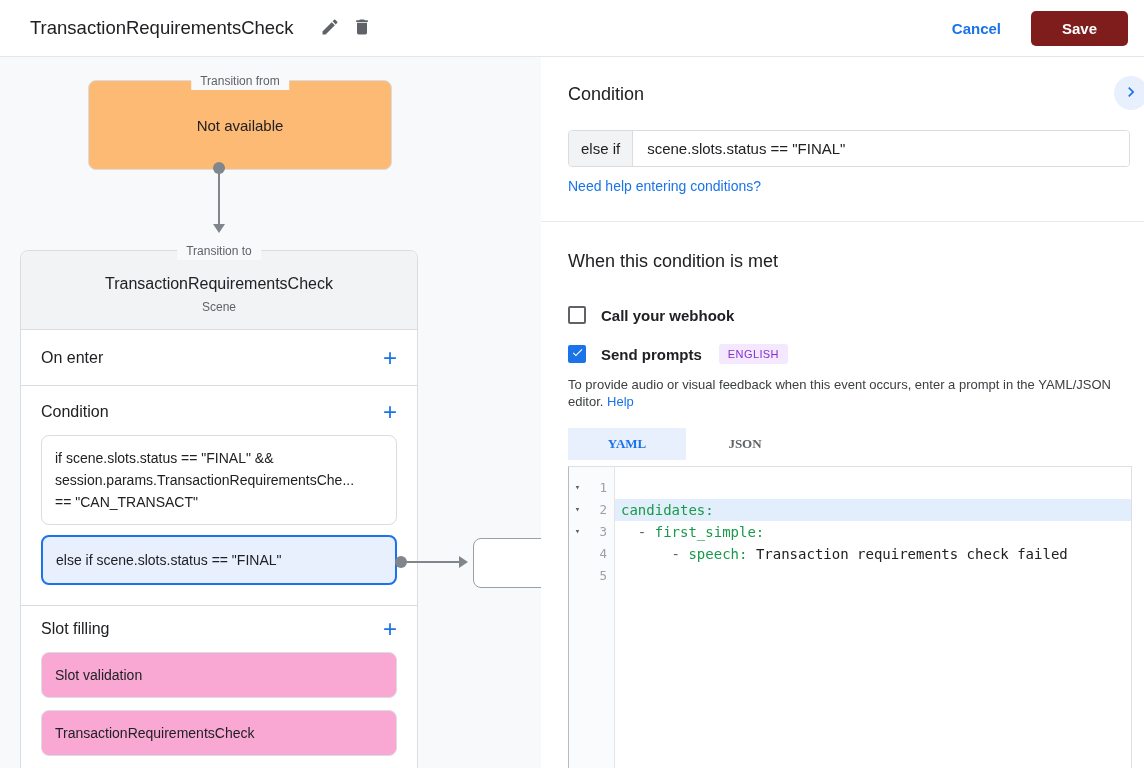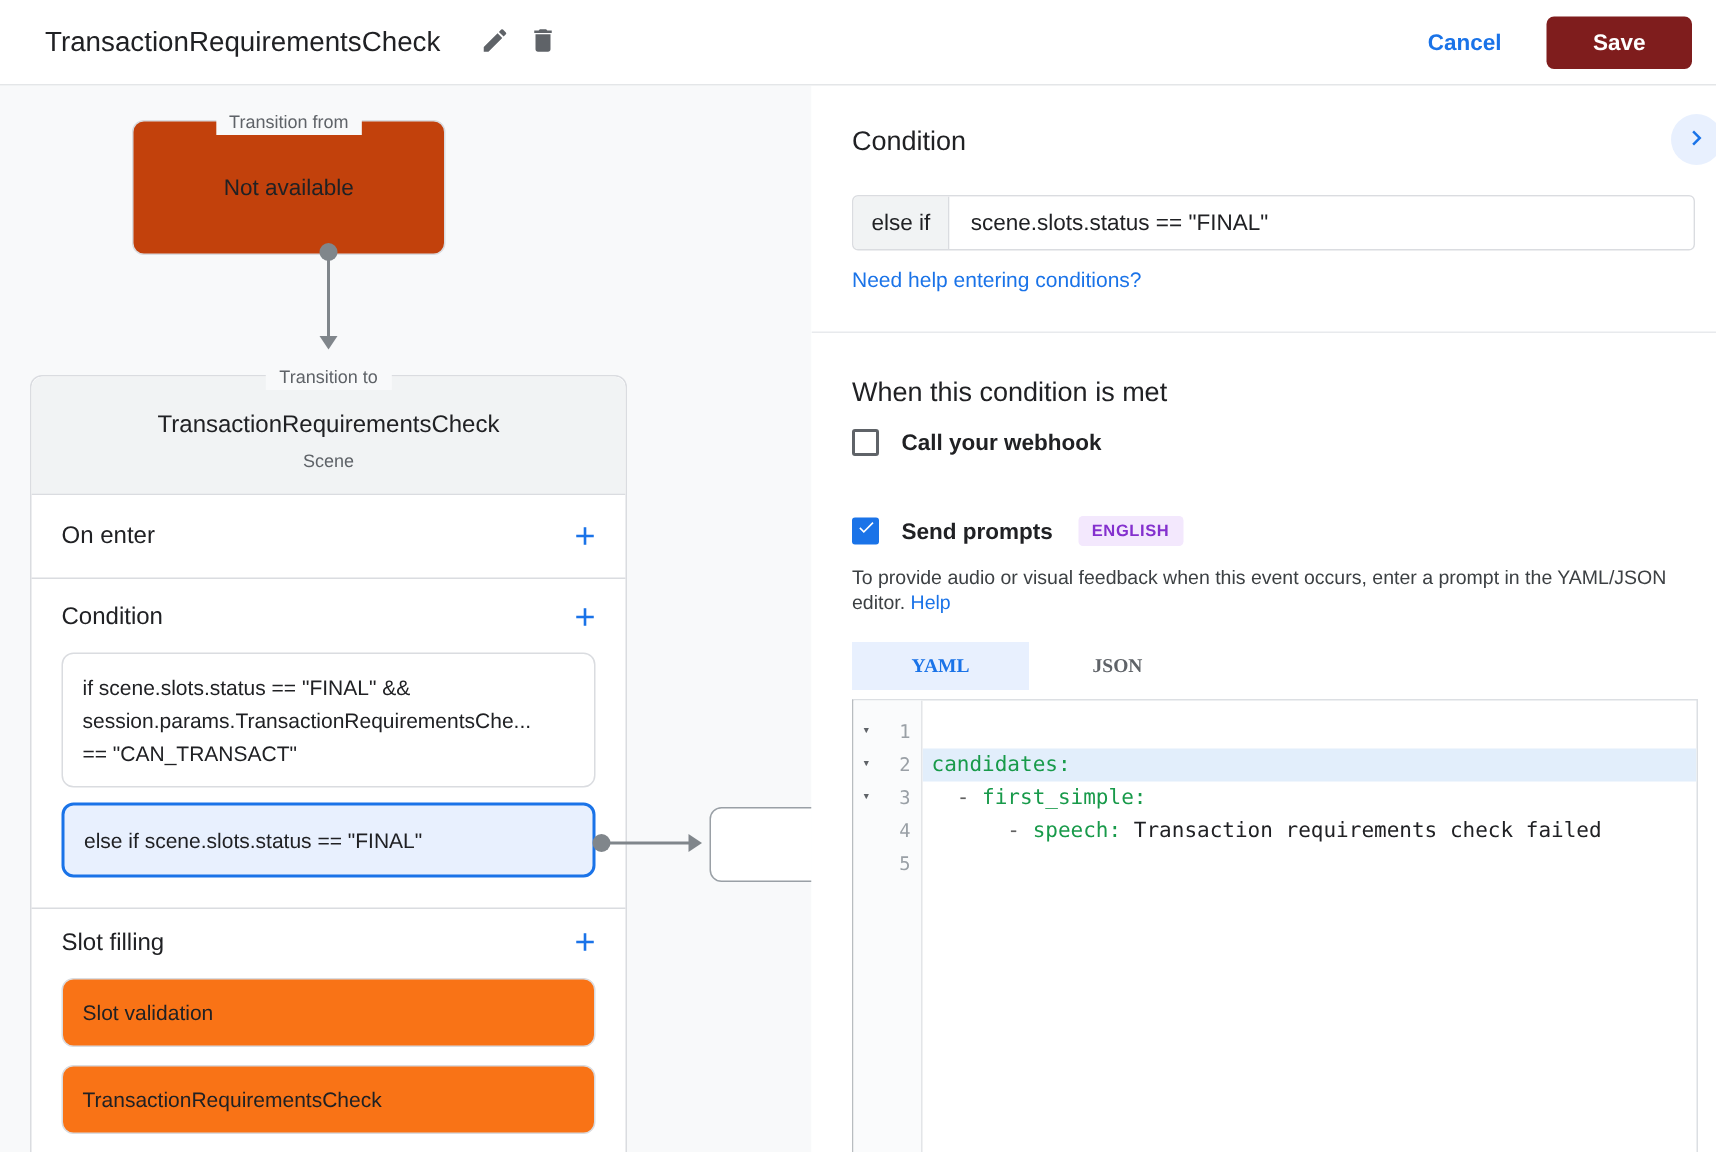--- a/index.html
+++ b/index.html
@@ -14,21 +14,21 @@
   .icon-btn { background:none; border:none; cursor:pointer; padding:6px; display:flex; align-items:center; }
   .spacer { flex:1; }
   .cancel-btn { background:none; border:none; color:#1a73e8; font-size:15px; font-weight:bold;
     cursor:pointer; margin-right:30px; font-family:"Liberation Sans", sans-serif; }
   .save-btn { background:#7f1d1d; color:#fff; border:none; border-radius:5px; width:97px; height:35px;
     font-size:15px; font-weight:bold; cursor:pointer; font-family:"Liberation Sans", sans-serif; }
 
   
   .canvas { position:absolute; left:0; top:57px; width:541px; height:711px; background:#f8f9fa; overflow:hidden; }
 
-  .tfrom-box { position:absolute; left:88px; top:23px; width:209px; height:90px; background:#c2410c;
+  .tfrom-box { position:absolute; left:88px; top:23px; width:304px; height:90px; background:#fdba74;
     border:1px solid #dadce0; border-radius:8px; display:flex; align-items:center; justify-content:center; }
   .legend { position:absolute; top:-9px; left:50%; transform:translateX(-50%); background:#f8f9fa;
     padding:0 9px; font-size:12px; color:#5f6368; white-space:nowrap; line-height:18px; }
   .tfrom-text { font-size:15px; color:#202124; }
 
   .dot { position:absolute; width:12px; height:12px; border-radius:50%; background:#80868b; }
   .vline { position:absolute; width:2px; background:#80868b; }
   .hline { position:absolute; height:2px; background:#80868b; }
   .arr-down { position:absolute; width:0; height:0; border-left:6px solid transparent;
     border-right:6px solid transparent; border-top:9px solid #80868b; }
@@ -47,21 +47,21 @@
   .plus { color:#1a73e8; font-size:24px; font-weight:300; line-height:20px; background:none; border:none;
     cursor:pointer; font-family:"Liberation Sans", sans-serif; }
 
   .cond-section { padding:16px 20px 20px 20px; border-bottom:1px solid #dadce0; }
   .sec-head { display:flex; align-items:center; margin-bottom:13px; }
   .cond-box { border:1px solid #dadce0; border-radius:8px; background:#fff; padding:11px 13px;
     font-size:14px; line-height:22px; color:#202124; cursor:pointer; }
   .cond-box.selected { margin-top:10px; background:#e8f0fe; border:2px solid #1a73e8; padding:12px 13px; }
 
   .slot-section { padding:13px 20px 20px 20px; }
-  .slot-box { border:1px solid #dadce0; border-radius:8px; background:#f97316; height:46px; display:flex;
+  .slot-box { border:1px solid #dadce0; border-radius:8px; background:#f9a8d4; height:46px; display:flex;
     align-items:center; padding:0 13px; font-size:14px; color:#202124; margin-top:12px; cursor:pointer; }
 
   .target-box { position:absolute; left:473px; top:481px; width:84px; height:50px; background:#fff;
     border:1px solid #9aa0a6; border-radius:8px; }
 
   
   .panel { position:absolute; left:541px; top:57px; right:0; bottom:0; background:#fff; overflow:hidden; }
   .collapse-btn { position:absolute; left:573px; top:19px; width:34px; height:34px; border-radius:50%;
     background:#e8f0fe; border:none; cursor:pointer; display:flex; align-items:center; justify-content:center; }
   .panel-title { position:absolute; left:27px; top:27px; font-size:18px; color:#202124; }
@@ -75,21 +75,21 @@
   .help-link { position:absolute; left:27px; top:121px; font-size:14px; color:#1a73e8; text-decoration:none; cursor:pointer; }
 
   .panel-divider { position:absolute; left:0; right:0; top:164px; height:1px; background:#e8eaed; }
 
   .when-title { position:absolute; left:27px; top:194px; font-size:18px; color:#202124; }
 
   .check-row { position:absolute; left:27px; display:flex; align-items:center; cursor:pointer; }
   .cbox { width:18px; height:18px; border:2px solid #5f6368; border-radius:2px; margin-right:15px; background:#fff; }
   .cbox.checked { background:#1a73e8; border-color:#1a73e8; display:flex; align-items:center; justify-content:center; }
   .check-label { font-size:15px; font-weight:bold; color:#202124; }
-  .lang-badge { margin-left:17px; background:#f3e8fd; color:#8430ce; font-size:11px; font-weight:bold;
+  .lang-badge { margin-left:17px; background:#f3e8fd; color:#8430ce; font-size:11px; font-weight:normal;
     letter-spacing:.4px; padding:4px 9px; border-radius:3px; }
 
   .desc { position:absolute; left:27px; top:319px; width:575px; font-size:13px; line-height:17px; color:#3c4043; }
   .desc a { color:#1a73e8; text-decoration:none; cursor:pointer; }
 
   .tabs { position:absolute; left:27px; top:371px; display:flex; }
   .tab { width:118px; height:32px; display:flex; align-items:center; justify-content:center;
     font-size:13px; font-weight:bold; color:#5f6368; cursor:pointer; background:none; border:none;
     font-family:Liberation Serif, serif; }
   .tab.active { background:#e8f0fe; color:#1a73e8; }
@@ -203,21 +203,21 @@
       <span class="cond-prefix">else if</span>
       <input class="cond-input" type="text" value="scene.slots.status == &quot;FINAL&quot;" style="">
     </div>
 
     <a class="help-link">Need help entering conditions?</a>
 
     <div class="panel-divider"></div>
 
     <div class="when-title">When this condition is met</div>
 
-    <div class="check-row" style="top:229px;">
+    <div class="check-row" style="top:249px;">
       <span class="cbox"></span>
       <span class="check-label">Call your webhook</span>
     </div>
 
     <div class="check-row" style="top:287px;">
       <span class="cbox checked">
         <span>
           <svg width="13" height="13" viewBox="0 0 24 24">
               <path fill="#fff" d="M9 16.2 4.8 12l-1.4 1.4L9 19 21 7l-1.4-1.4z"></path>
             </svg>

